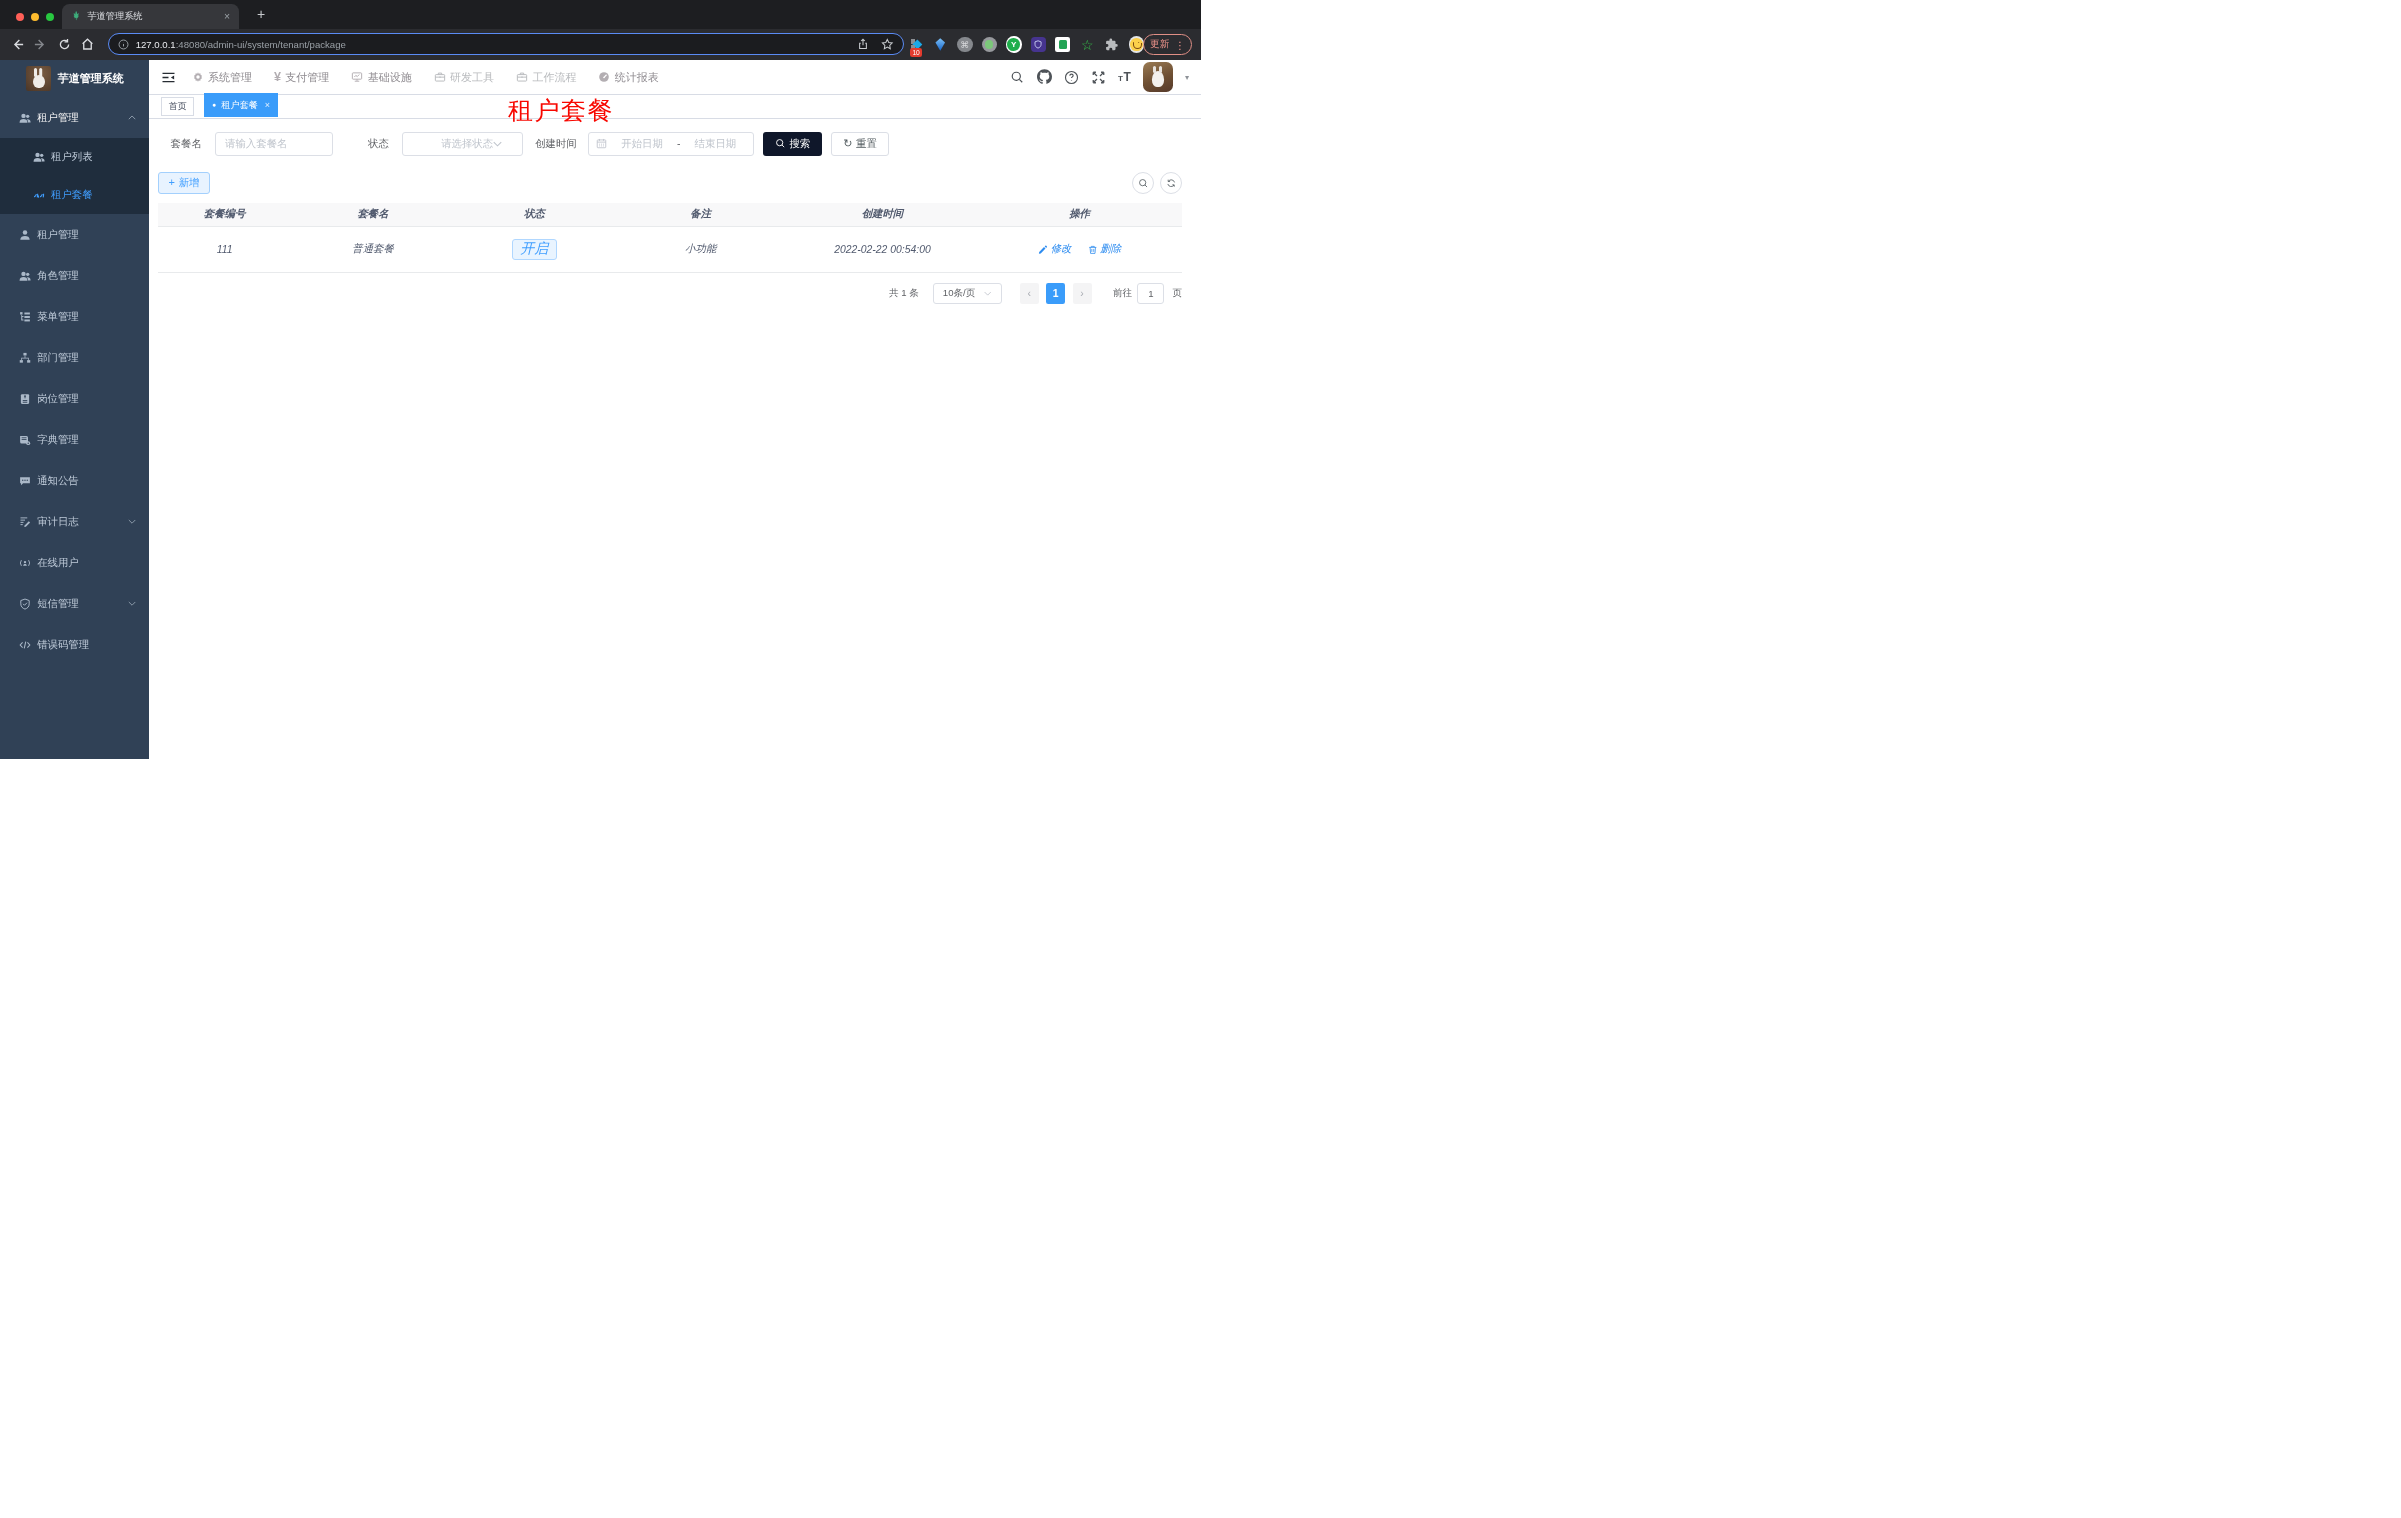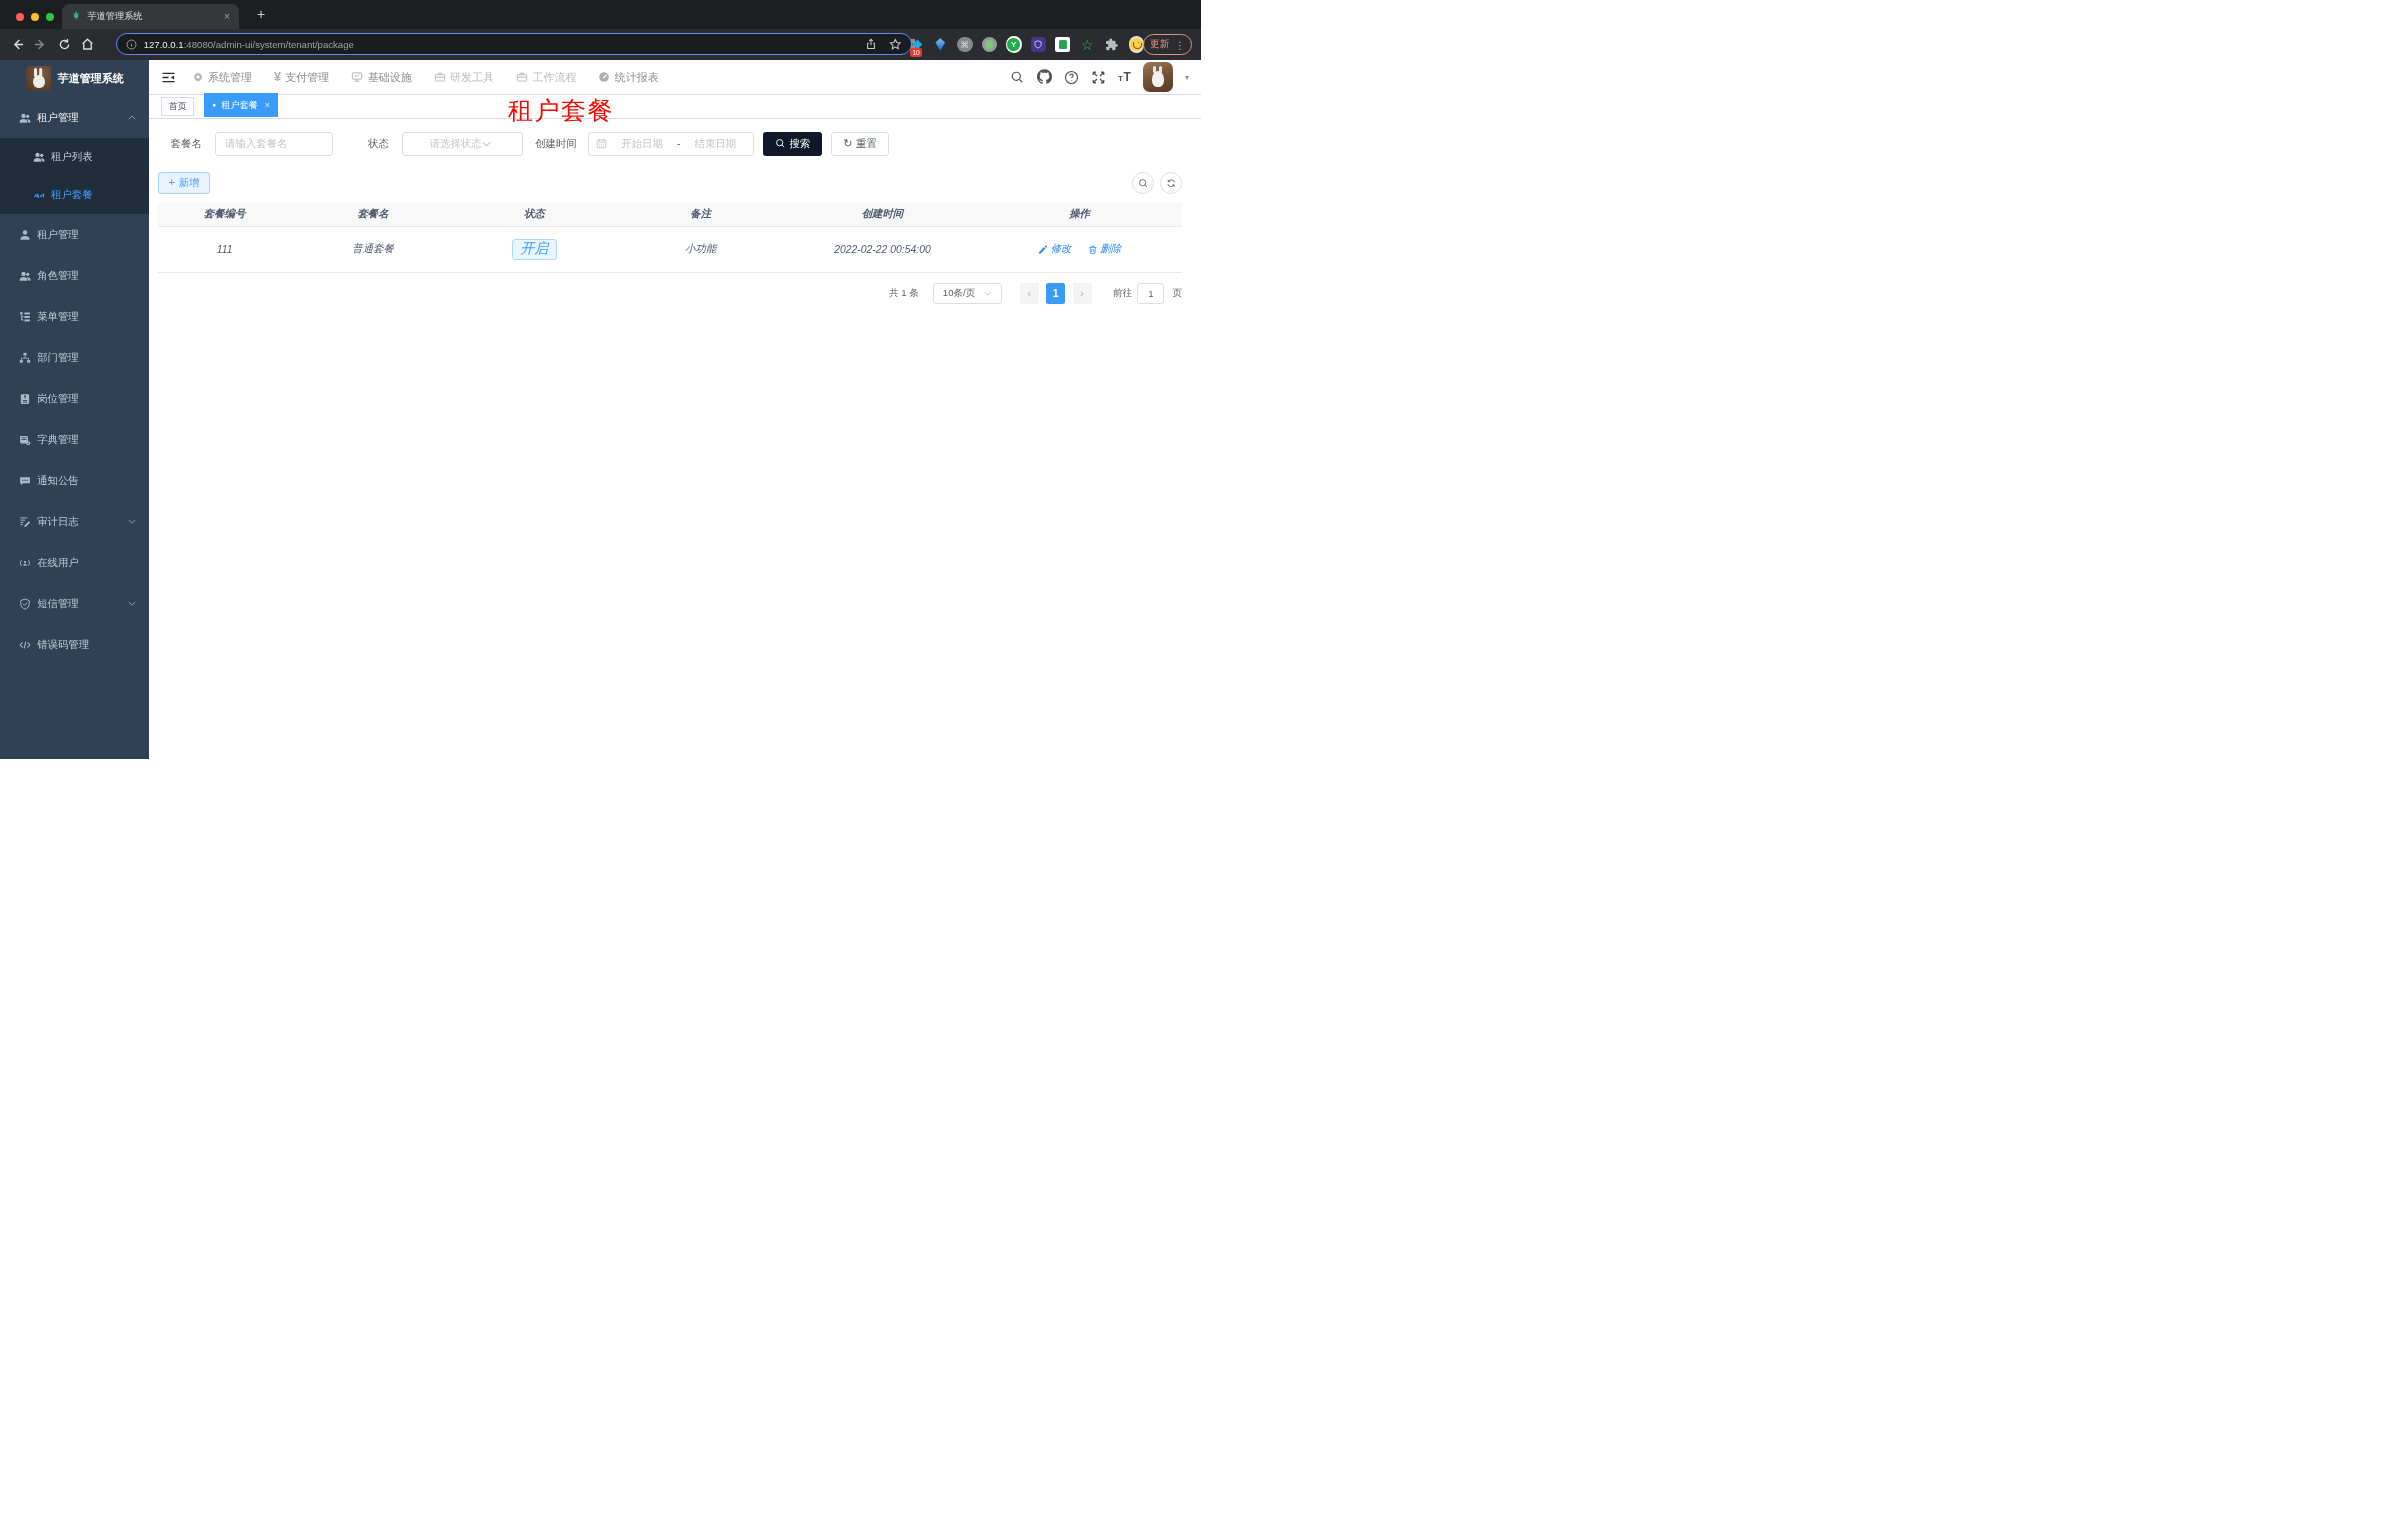--- a/index.html
+++ b/index.html
@@ -16,21 +16,21 @@
           border-radius:7.4px 7.4px 0 0; display:flex; align-items:center; padding:0 7.4px 0 9px;
           color:#dfe1e5; font-size:9.2px; }
   .btab .fav { margin-right:6px; }
   .btab .ttl { flex:1; white-space:nowrap; overflow:hidden; }
   .btab .cls { color:#9aa0a6; font-size:10.4px; padding:0 1.5px; }
   .newtab { position:absolute; left:257px; top:6.7px; color:#c7cacd; font-size:14px; line-height:1; }
 
   .toolbar { height:31px; background:#2b2c30; position:relative; }
   .tb-ic { position:absolute; top:8.1px; width:15px; height:15px; color:#dadce0; }
   .tb-back{left:9.6px}.tb-fwd{left:33px;color:#84878c}.tb-reload{left:57px}.tb-home{left:80px}
-  .urlpill { position:absolute; left:116px; top:4.4px; width:796px; height:22px; border-radius:11px;
+  .urlpill { position:absolute; left:108px; top:4.4px; width:796px; height:22px; border-radius:11px;
              background:#1b1c1f; border:1.5px solid #5a8bf5; display:flex; align-items:center; padding:0 9px; }
   .urlpill .info { margin-right:6.7px; color:#9aa0a6; }
   .url { font-size:9.6px; flex:1; white-space:nowrap; overflow:hidden; }
   .url .host{ color:#e8eaed; } .url .path{ color:#9aa0a6; }
   .pill-right { display:flex; align-items:center; gap:12px; color:#c7cacd; }
   .exts { position:absolute; left:908px; top:0; height:31px; display:flex; align-items:center; gap:9px; }
   .ext { width:15.5px; height:15.5px; position:relative; display:flex; align-items:center; justify-content:center; }
   .ext-badge { position:absolute; left:2.2px; bottom:-5.2px; background:#e33b2e; color:#fff; font-size:6.7px;
                padding:0.7px 2.2px; border-radius:2.2px; line-height:1.2; }
   .e-mod { width:10.4px; height:10.4px; position:relative; }
@@ -109,21 +109,21 @@
 
   .content { flex:1; padding:0 19px 0 9px; position:relative; background:#fff; }
 
   .filter-row { display:flex; align-items:center; margin:12.6px 0 0 12.6px; font-size:10.4px; color:#5f6368; }
   .f-label { font-weight:500; color:#606266; white-space:nowrap; }
   .inp { width:118px; height:24px; border:0.7px solid #dcdfe6; border-radius:3px; padding:0 9px; font-size:10.4px;
          color:#606266; background:#fff; outline:none; margin-left:13.3px; font-family:inherit; }
   .inp::placeholder { color:#bfc4cc; }
   .fake-box { height:24px; border:0.7px solid #dcdfe6; border-radius:3px; background:#fff; display:flex;
               align-items:center; color:#bfc4cc; font-size:10.4px; }
-  .sel { width:121px; margin-left:13.3px; padding:0 14px 0 9px; justify-content:center; cursor:pointer; }
+  .sel { width:121px; margin-left:13.3px; padding:0 20px 0 9px; justify-content:flex-end; cursor:pointer; }
   .drange { width:166px; margin-left:11px; padding:0 7.4px; gap:5px; cursor:pointer; }
   .drange .dtxt { flex:1; text-align:center; }
   .btn { height:24px; border-radius:3px; font-size:10.4px; display:flex; align-items:center; gap:3.7px;
          padding:0 11px; cursor:pointer; border:0.7px solid transparent; white-space:nowrap; }
   .btn-search { background:#0f172a; color:#fff; margin-left:9.6px; }
   .btn-reset { background:#fff; border-color:#dcdfe6; color:#515a5e; margin-left:9px; }
   .ref-g { font-size:11px; line-height:1; }
 
   .toolbar2 { display:flex; align-items:center; margin-top:16.3px; }
   .btn-add { height:22px; padding:0 9.6px; background:#e8f3ff; border:0.7px solid #a3d0fd; border-radius:3px;

